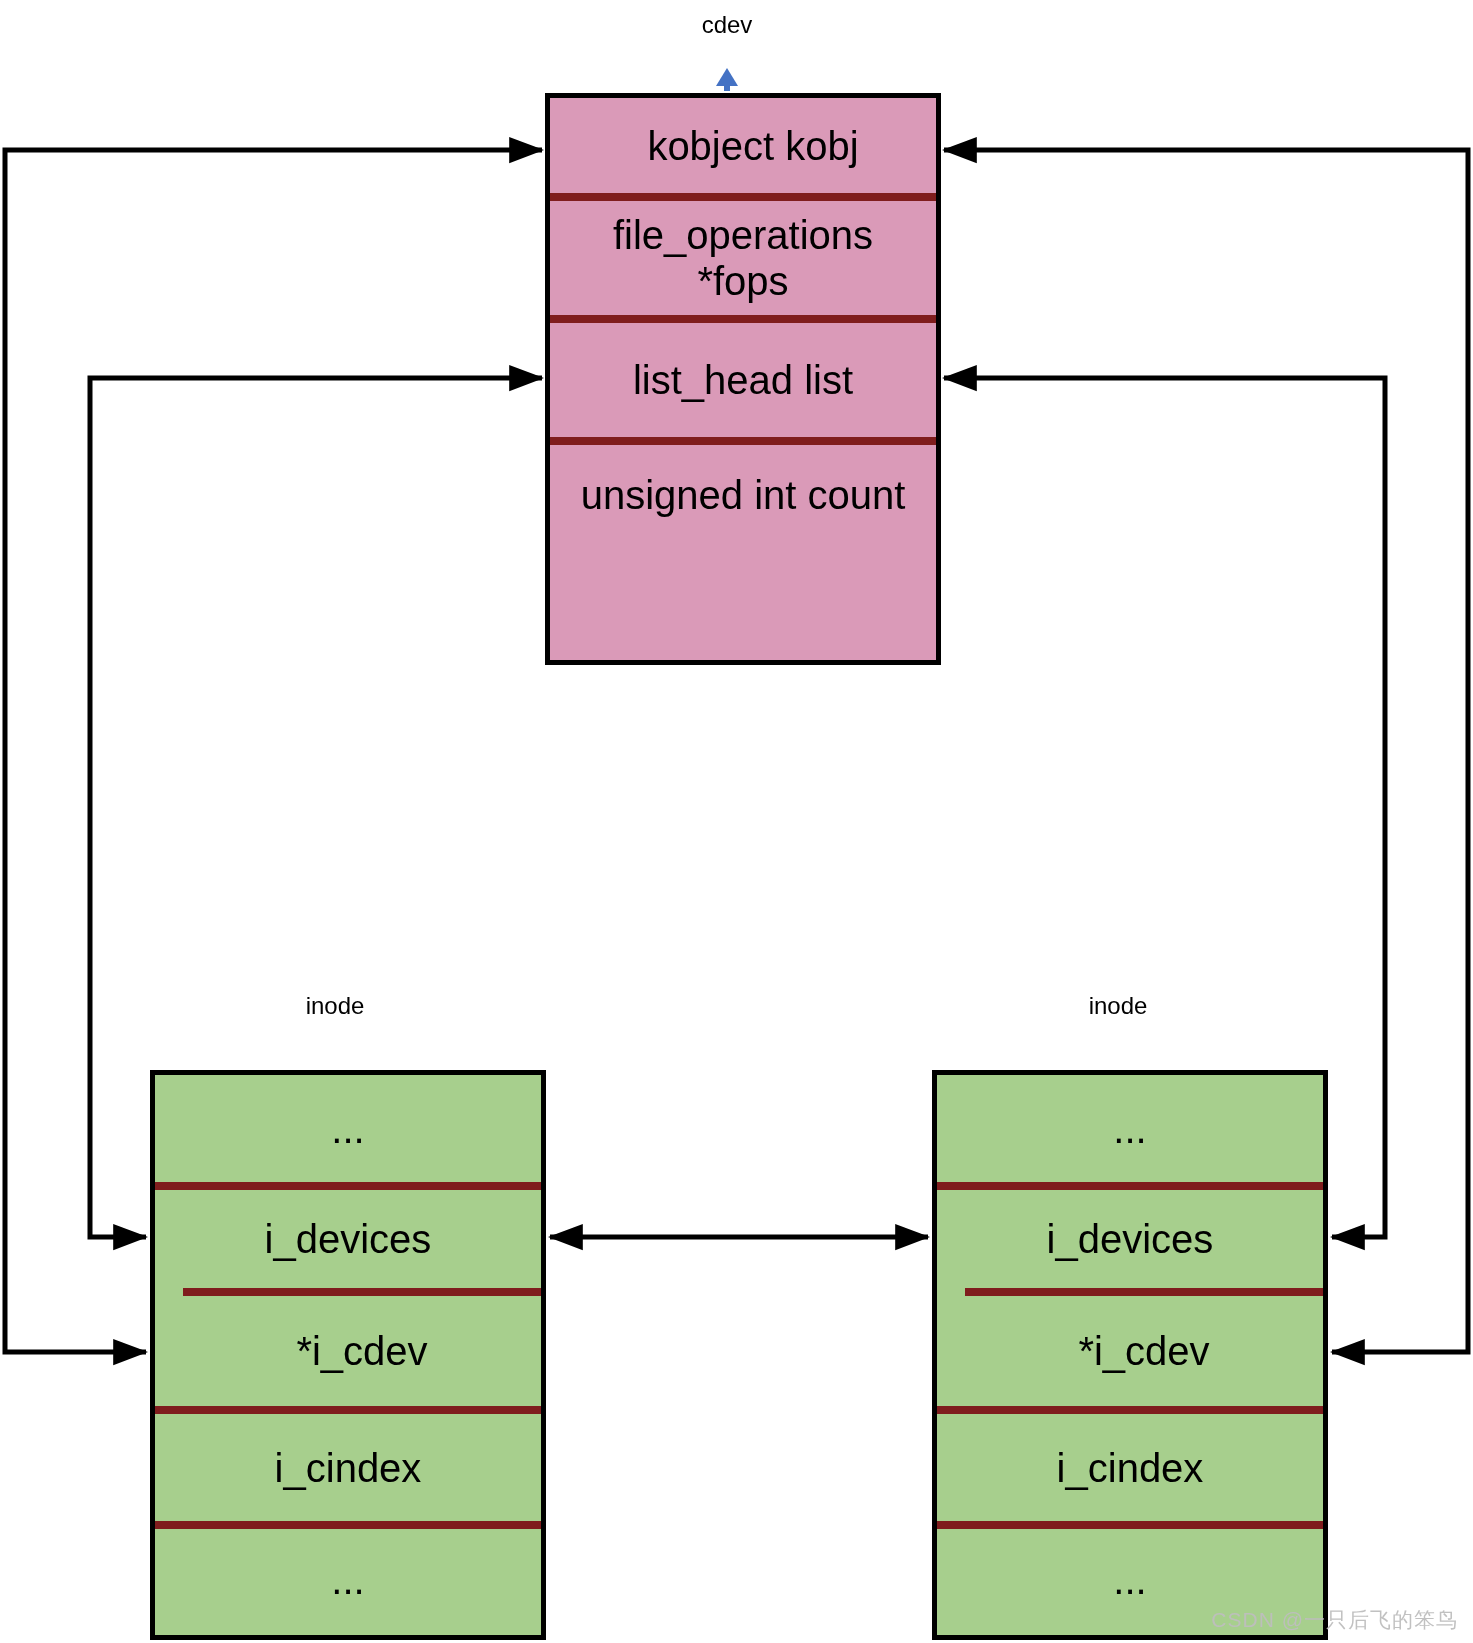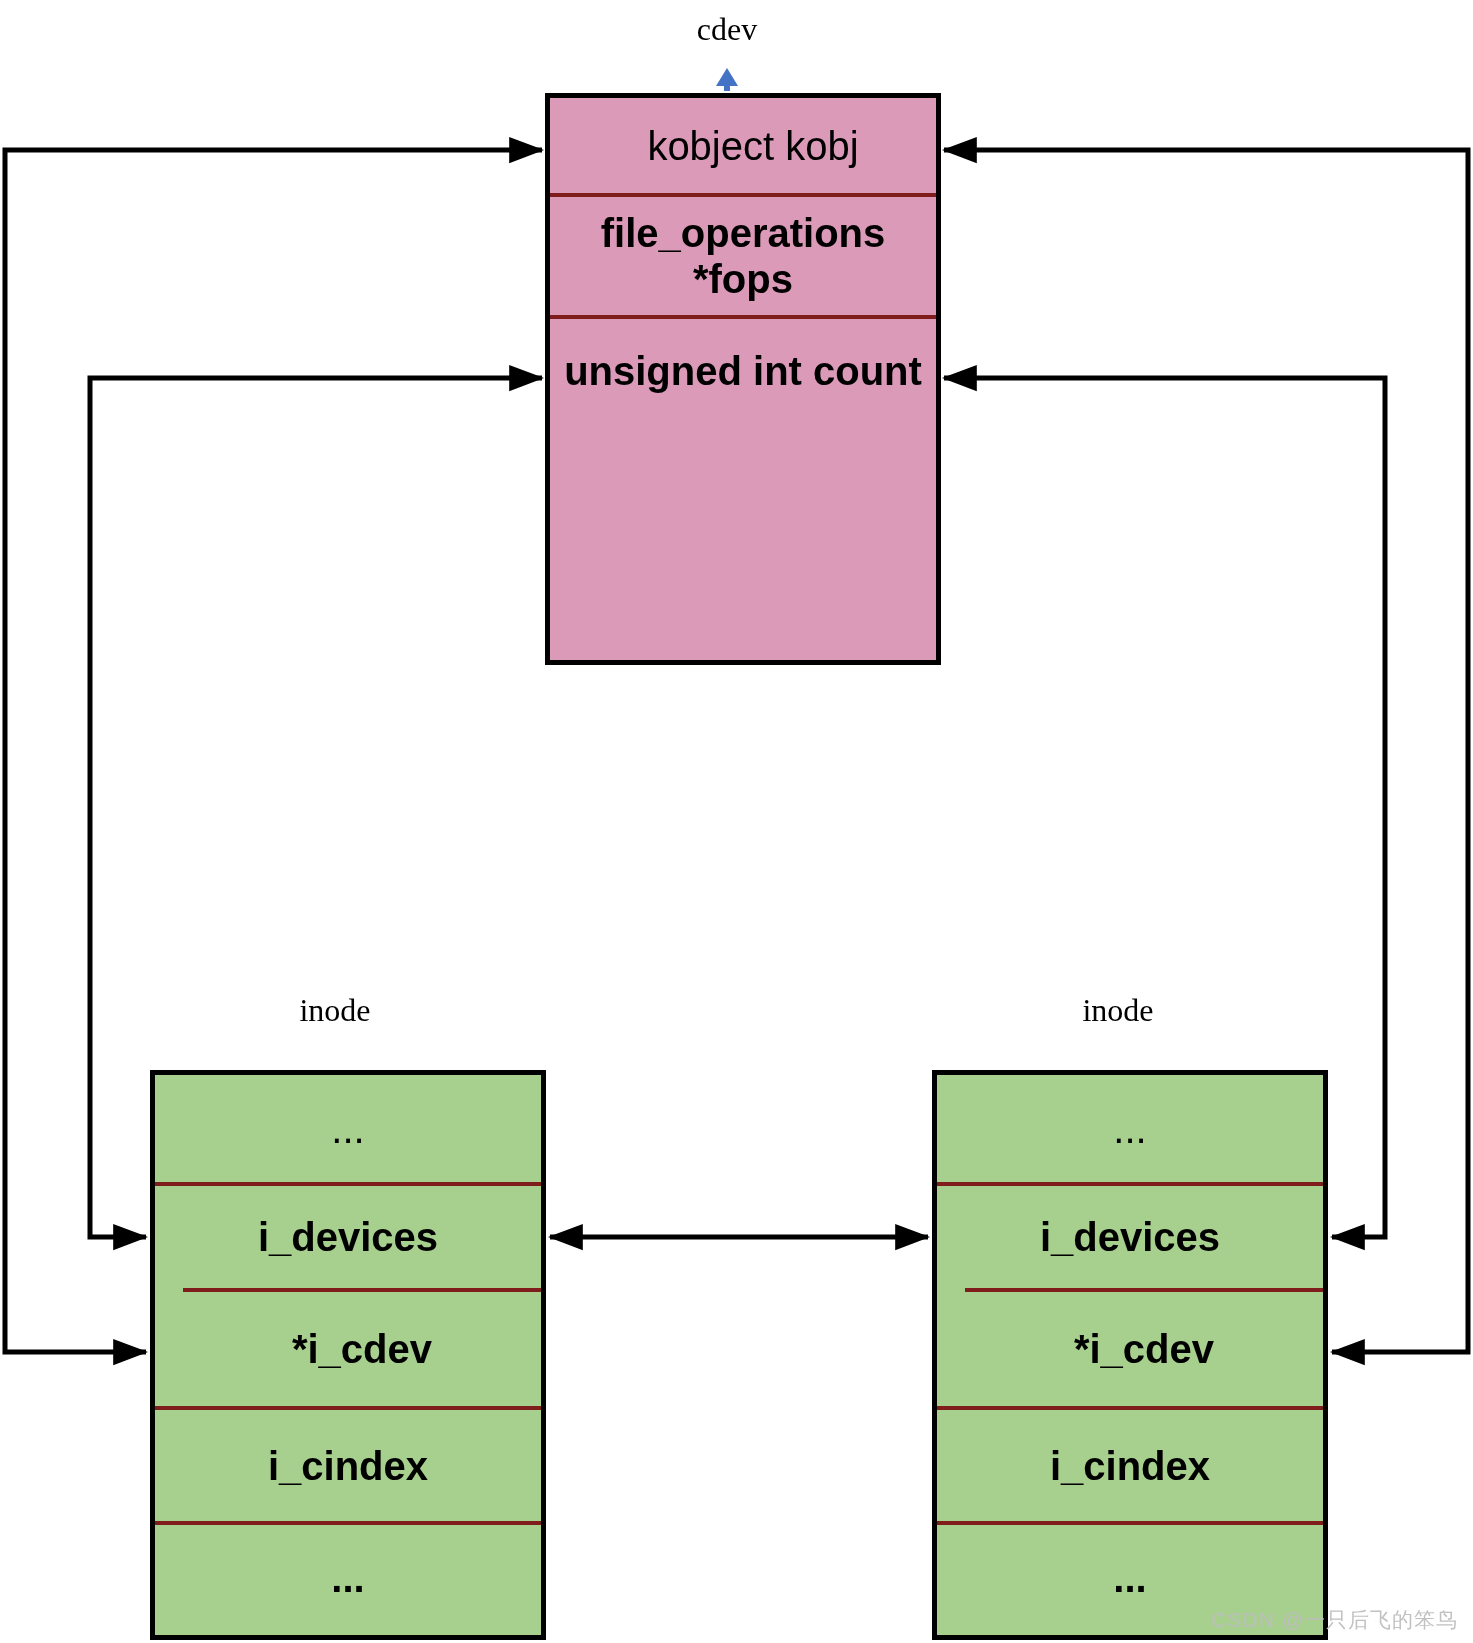--- a/index.html
+++ b/index.html
@@ -2,39 +2,39 @@
 <html style="--cdev-fill: #DA9AB8; --inode-fill: #A7CF8D; --line: #000000; --pointer-blue: #4472C4;"><head>
 <meta charset="utf-8">
 <style>
   html,body{margin:0;padding:0;background:#fff;}
   .canvas{
     position:relative;width:1473px;height:1643px;background:#fff;overflow:hidden;
     font-family:"Liberation Sans","DejaVu Sans",sans-serif;color:#000;
   }
   .connector-svg{position:absolute;left:0;top:0;width:1473px;height:1643px;}
   .struct-label{
-    position:absolute;width:200px;text-align:center;font-size:32px;line-height:1.1;color:#000;font-family:Liberation Serif, serif;
+    position:absolute;width:200px;text-align:center;font-size:24px;line-height:1.1;color:#000;
   }
   .cdev-label{left:627px;top:12px;}
   .inode-left-label{left:235px;top:993px;}
   .inode-right-label{left:1018px;top:993px;}
   .struct-box{
     position:absolute;width:396px;border:5px solid #000;box-sizing:border-box;
     display:flex;flex-direction:column;
   }
   .cdev-box{left:545px;top:93px;height:572px;background:var(--cdev-fill,#DA9AB8);}
   .inode-box{background:var(--inode-fill,#A7CF8D);height:570px;top:1070px;}
   .inode-left-box{left:150px;}
   .inode-right-box{left:932px;}
   .row{
     display:flex;align-items:center;justify-content:center;
     font-size:40px;line-height:1.15;text-align:center;white-space:pre-line;
     box-sizing:border-box;flex:0 0 auto;
   }
-  .sep{border-top:4px solid #7f1d1d;font-weight:bold;}
+  .sep{border-top:8px solid #7f1d1d;}
   
   .cdev-box .r1{height:95px;padding-left:20px;}
   .cdev-box .r2{height:122px;}
   .cdev-box .r3{height:122px;}
   .cdev-box .r4{height:116px;}
   .cdev-box .r5{height:107px;}
   
   .inode-box .r1{height:107px;}
   .inode-box .r2{height:106px;}
   .inode-box .r3{height:118px;margin-left:28px;}
@@ -76,20 +76,21 @@
       <polygon class="pointer-head" points="727,68 716,86 738,86"></polygon>
     </g>
   </svg>
 
   <div class="struct-label cdev-label">cdev</div>
 
   <div class="struct-box cdev-box">
     <div class="row r1">kobject kobj</div>
     <div class="row r2 sep">file_operations
 *fops</div>
+    <div class="row r3 sep">list_head list</div>
     <div class="row r5 sep">unsigned int count</div>
   </div>
 
   <div class="struct-label inode-left-label">inode</div>
 
   <div class="struct-box inode-box inode-left-box">
     <div class="row r1">...</div>
     <div class="row r2 sep">i_devices</div>
     <div class="row r3 sep">*i_cdev</div>
     <div class="row r4 sep">i_cindex</div>

